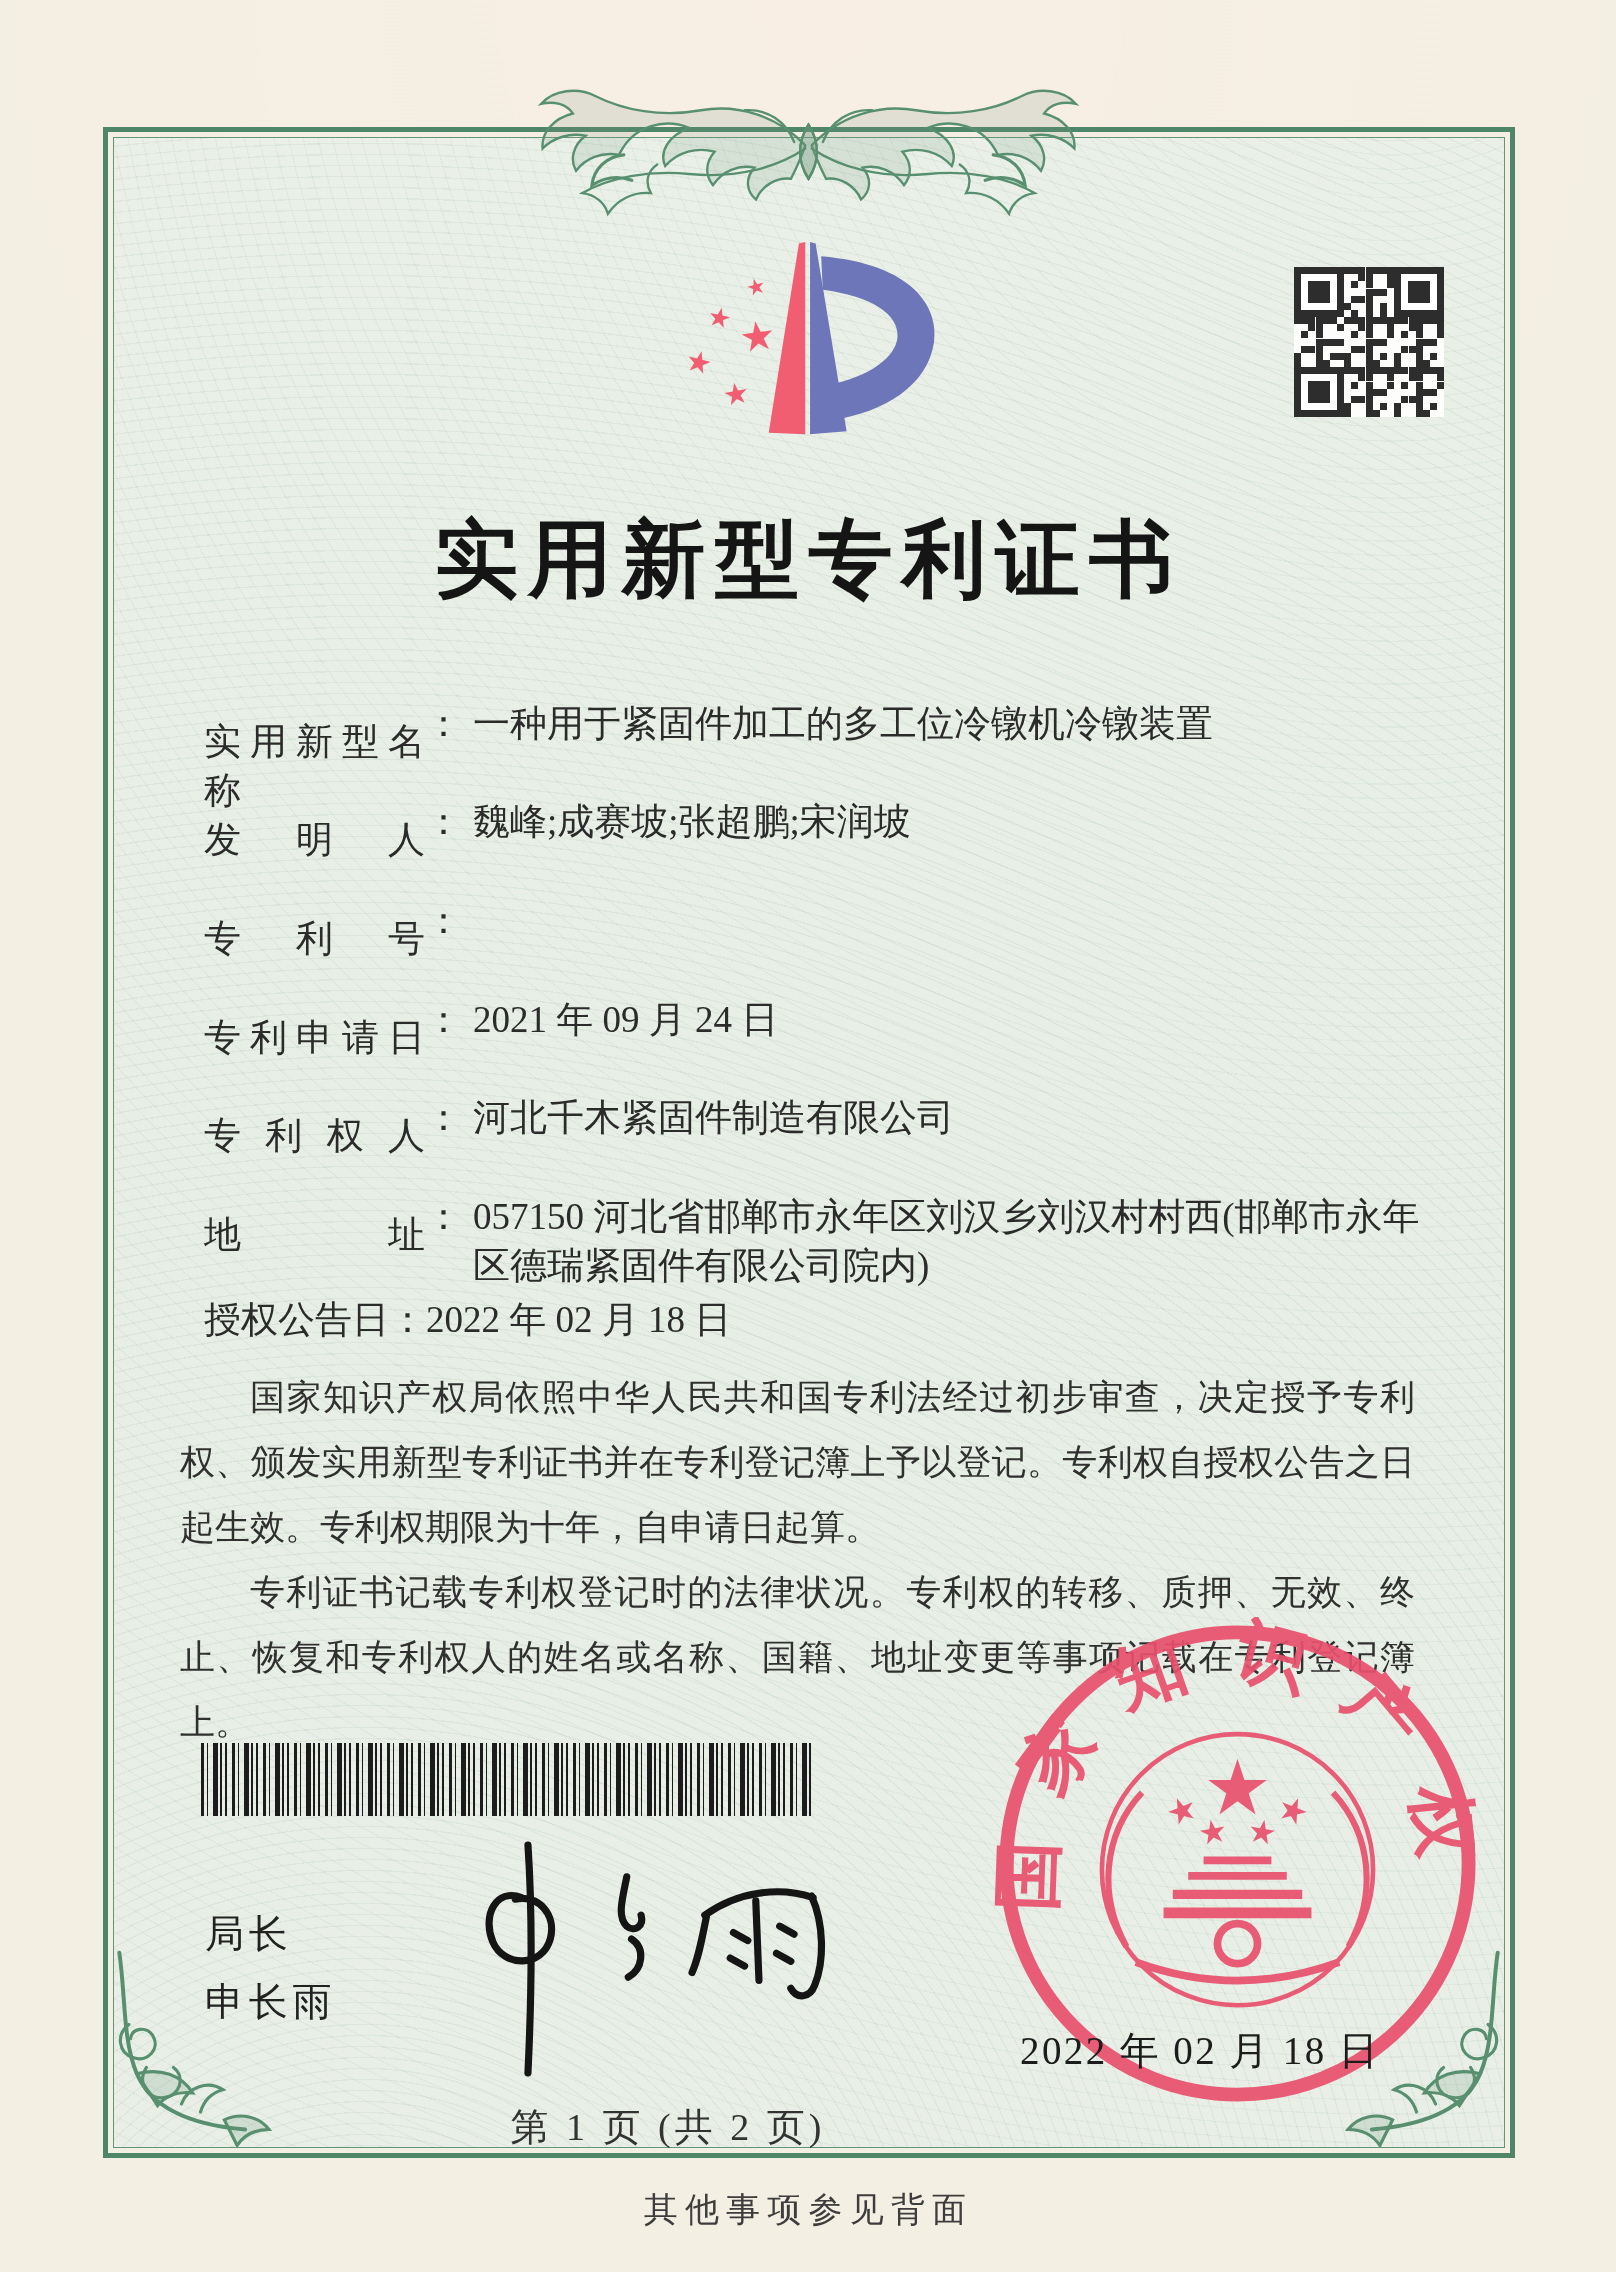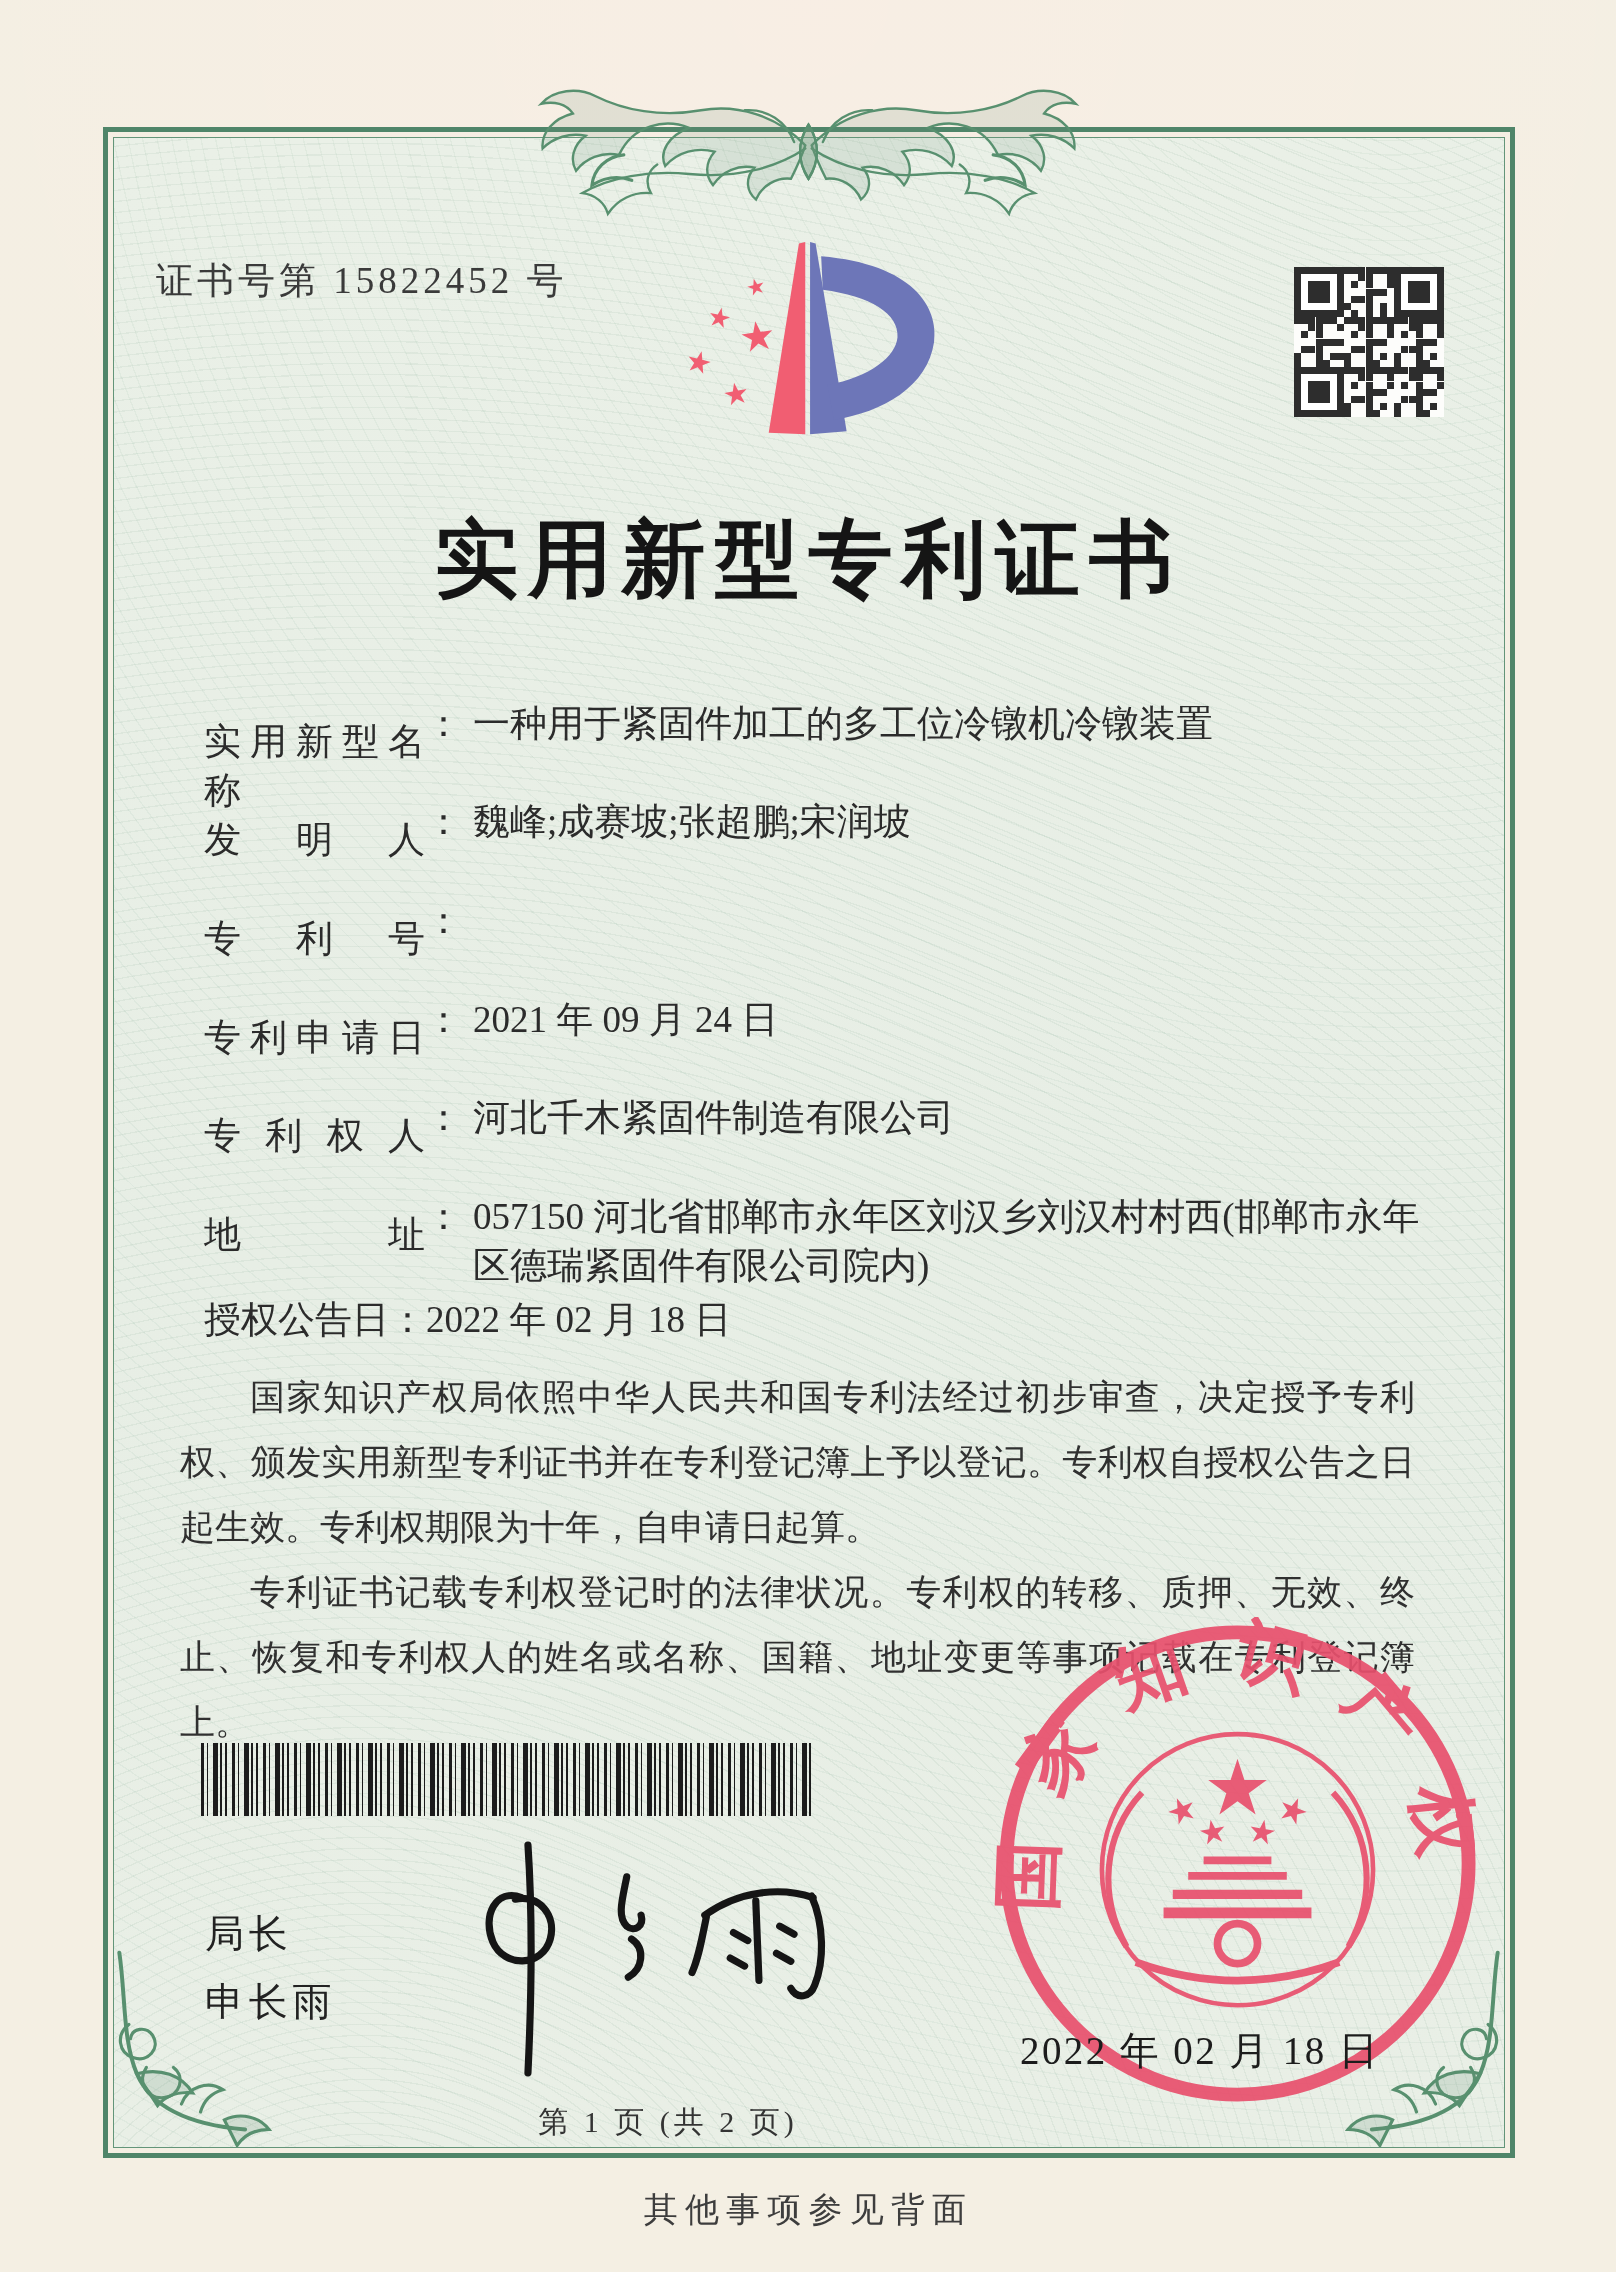--- a/index.html
+++ b/index.html
@@ -55,21 +55,21 @@
       #1c1c1c 5.6px 7.2px, rgba(0,0,0,0) 7.2px 12px,
       #1c1c1c 12px 16.7px, rgba(0,0,0,0) 16.7px 19px,
       #1c1c1c 19px 20.7px, rgba(0,0,0,0) 20.7px 24px,
       #1c1c1c 24px 26px, rgba(0,0,0,0) 26px 31px);}
   .director-label{position:absolute;left:205px;top:1907px;font-size:39px;letter-spacing:4.8px;color:#222;}
   .director-name{position:absolute;left:205px;top:1975px;font-size:39px;letter-spacing:4.8px;color:#222;}
   .signature{position:absolute;left:426px;top:1821px;width:462px;height:271px;}
   .seal{position:absolute;left:991px;top:1617px;width:493px;height:493px;color:#e8506d;opacity:.92;}
   .seal-date{position:absolute;left:1020px;top:2024px;font-size:39px;letter-spacing:2.4px;color:#1c1c1c;}
   .page-info{position:absolute;left:0;width:1336px;top:2102px;text-align:center;
-    font-size:30px;letter-spacing:4px;color:#333;}
+    font-size:38px;letter-spacing:4px;color:#333;}
   .back-note{position:absolute;left:0;width:1617px;top:2187px;text-align:center;
     font-size:34px;letter-spacing:7.2px;color:#3d3d3d;}
 </style>
 </head>
 <body>
 
 <svg width="0" height="0" style="position:absolute">
   <defs>
     <polygon id="st" points="0,-10 2.25,-3.09 9.51,-3.09 3.63,1.18 5.88,8.09 0,3.82 -5.88,8.09 -3.63,1.18 -9.51,-3.09 -2.25,-3.09"></polygon>
   </defs>
@@ -106,21 +106,20 @@
     <g stroke="#58906f" fill="none" stroke-linecap="round">
       <path d="M18,6 C26,60 22,116 40,158 C58,200 104,222 176,228" stroke-width="5"></path>
       <path d="M30,96 c-16,12 -14,36 6,42 c18,6 34,-12 24,-28 c-8,-12 -26,-10 -28,4" stroke-width="4"></path>
       <path d="M52,150 c-12,18 0,40 22,38 c20,-2 28,-26 12,-38" stroke-width="4"></path>
       <path d="M96,196 c8,-22 34,-30 52,-18 c-14,4 -24,14 -28,28" stroke-width="4"></path>
       <path d="M40,158 C70,150 96,160 110,182 C92,180 76,186 66,198 Z" stroke-width="4" fill="rgba(110,150,125,0.2)"></path>
       <path d="M150,216 c20,-10 44,-4 56,12 c-18,0 -32,8 -40,20 Z" stroke-width="4" fill="rgba(110,150,125,0.2)"></path>
     </g>
   </svg>
 
-  <div class="cert-no">证书号第 15822452 号</div>
 
   <svg class="logo" viewBox="0 0 400 310">
     <polygon fill="#f15e72" points="176,28 184,26 184,268 138,266"></polygon>
     <polygon fill="#6d76b8" points="190,26 197,28 236,264 190,268"></polygon>
     <path fill="#6d76b8" d="M204,44 C320,54 352,108 346,152 C338,208 282,240 220,250 L212,206 C266,196 298,170 300,146 C302,116 266,94 206,86 Z"></path>
     <g fill="#f15e72">
       <use href="#st" transform="translate(122,83) scale(1.1) rotate(-15)"></use>
       <use href="#st" transform="translate(76,122) scale(1.35) rotate(12)"></use>
       <use href="#st" transform="translate(124,146) scale(2.05) rotate(-8)"></use>
       <use href="#st" transform="translate(50,178) scale(1.5) rotate(14)"></use>

